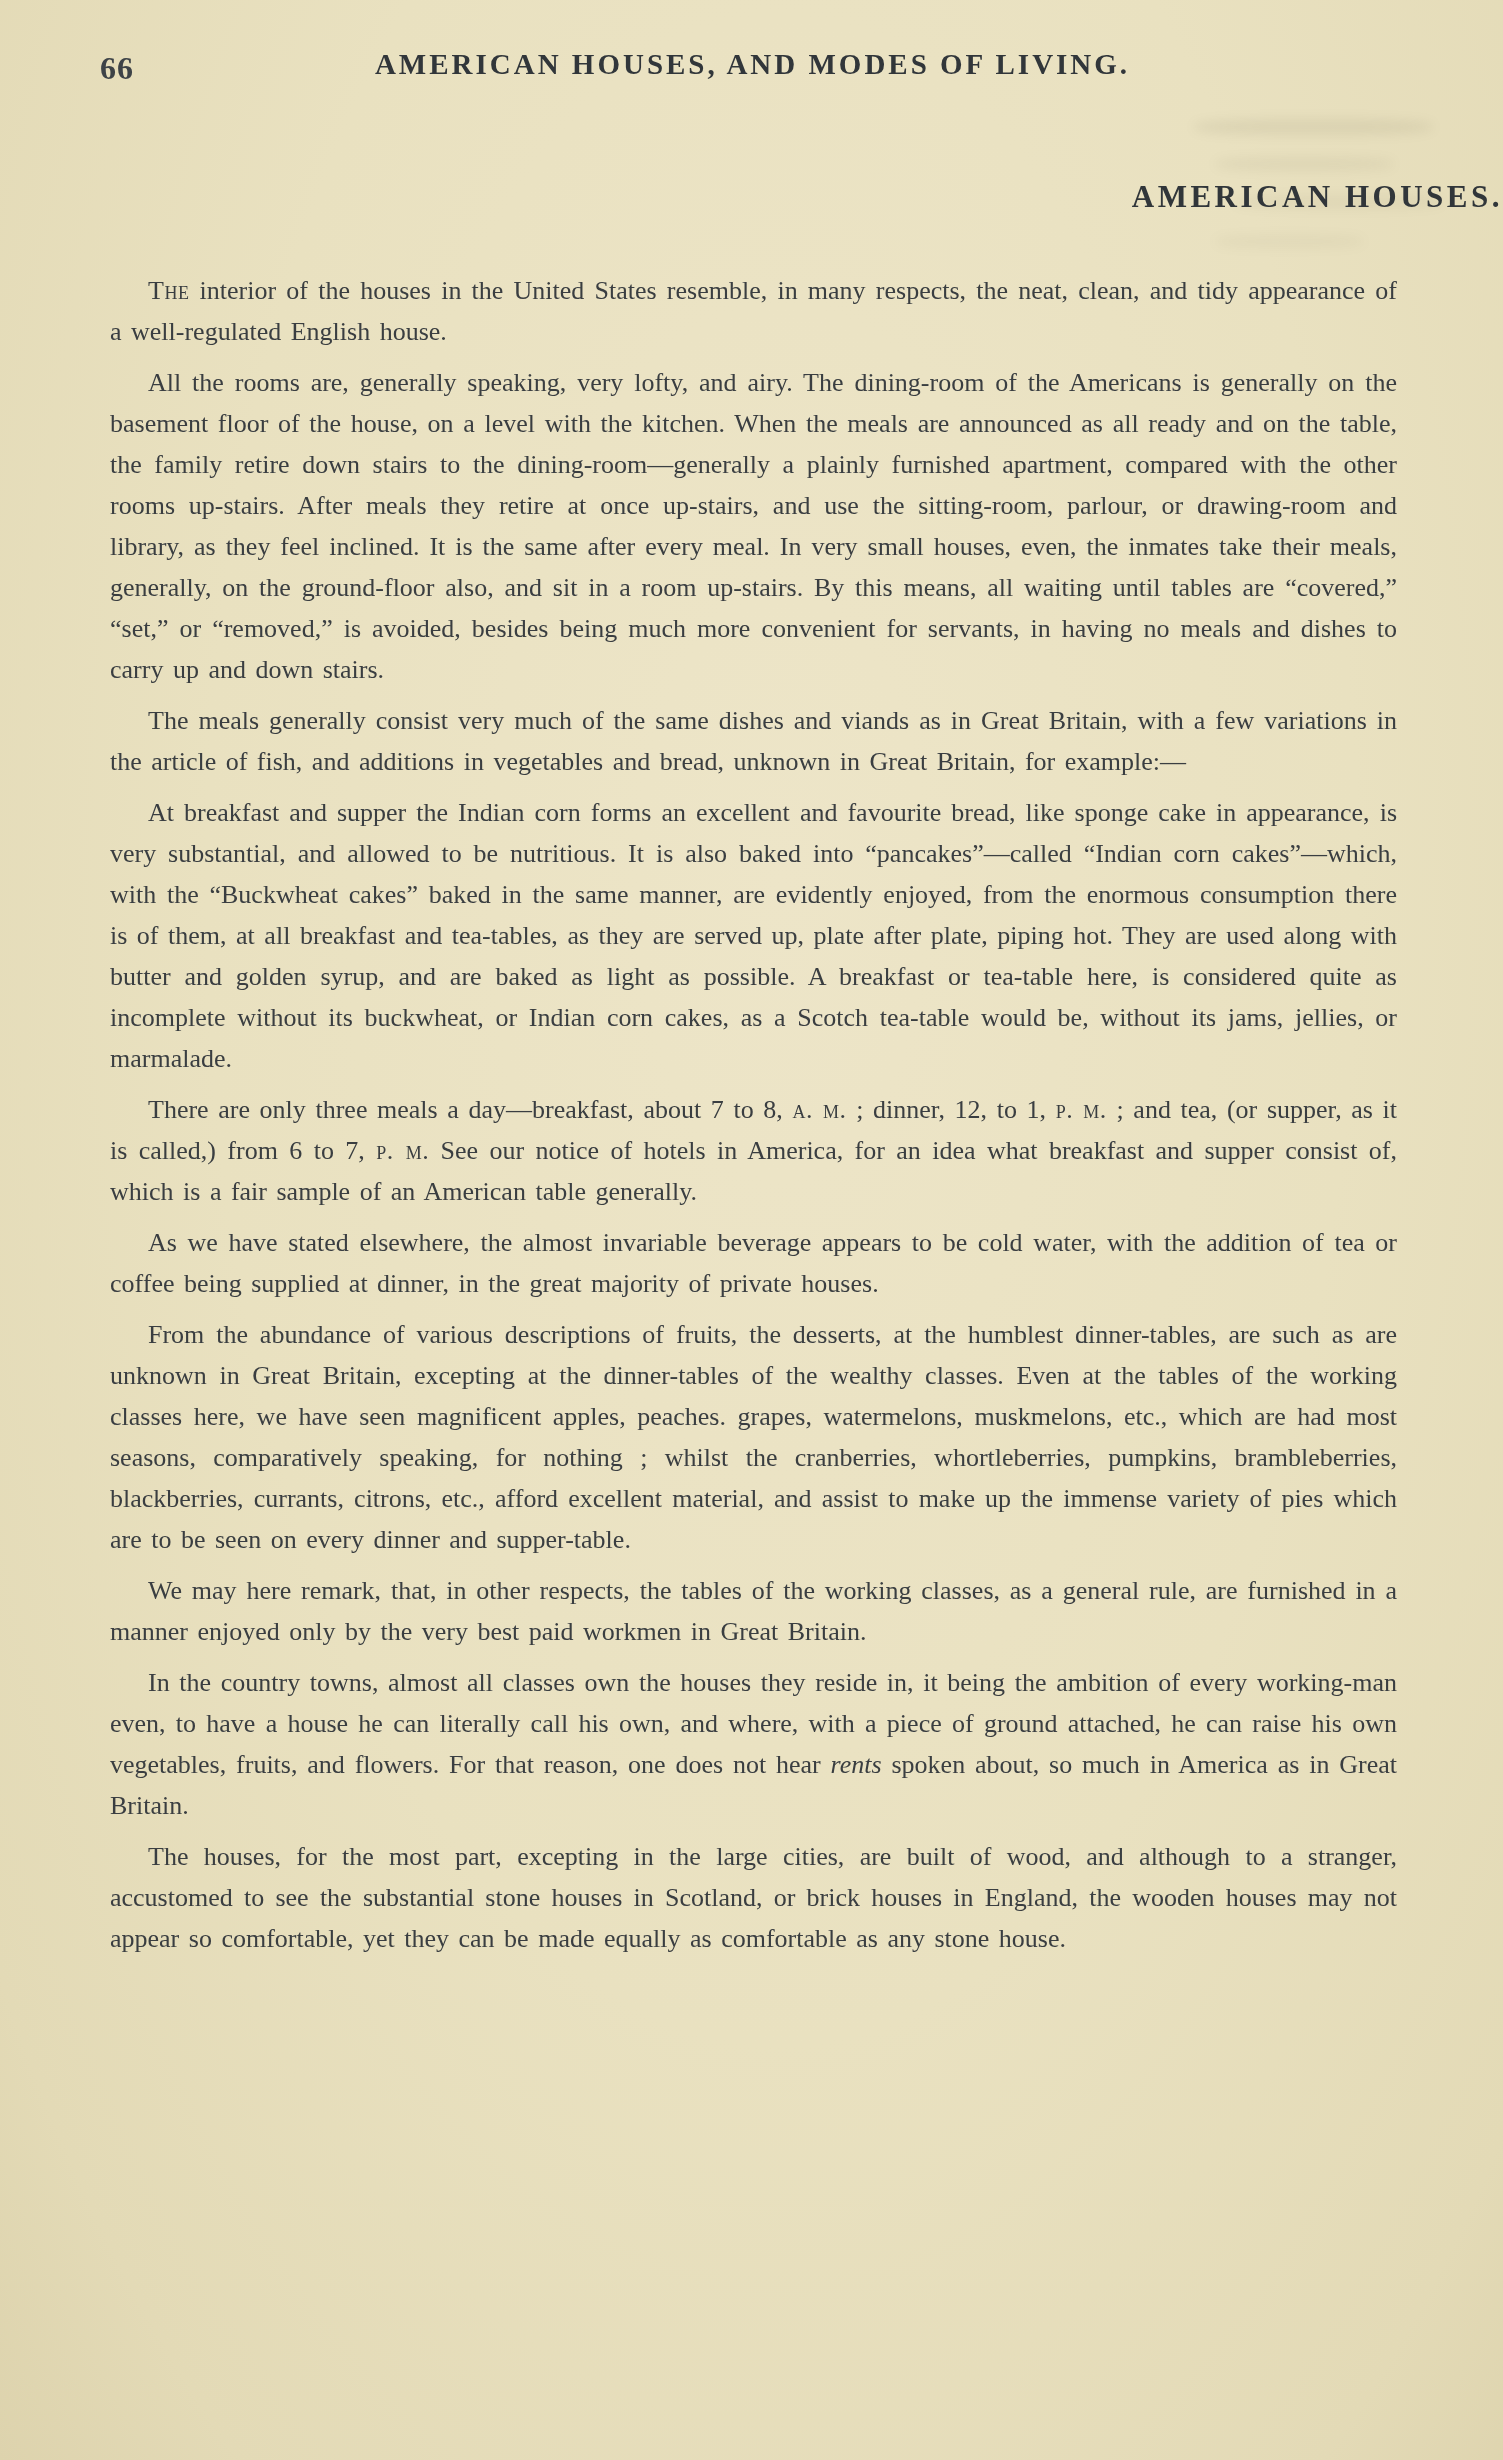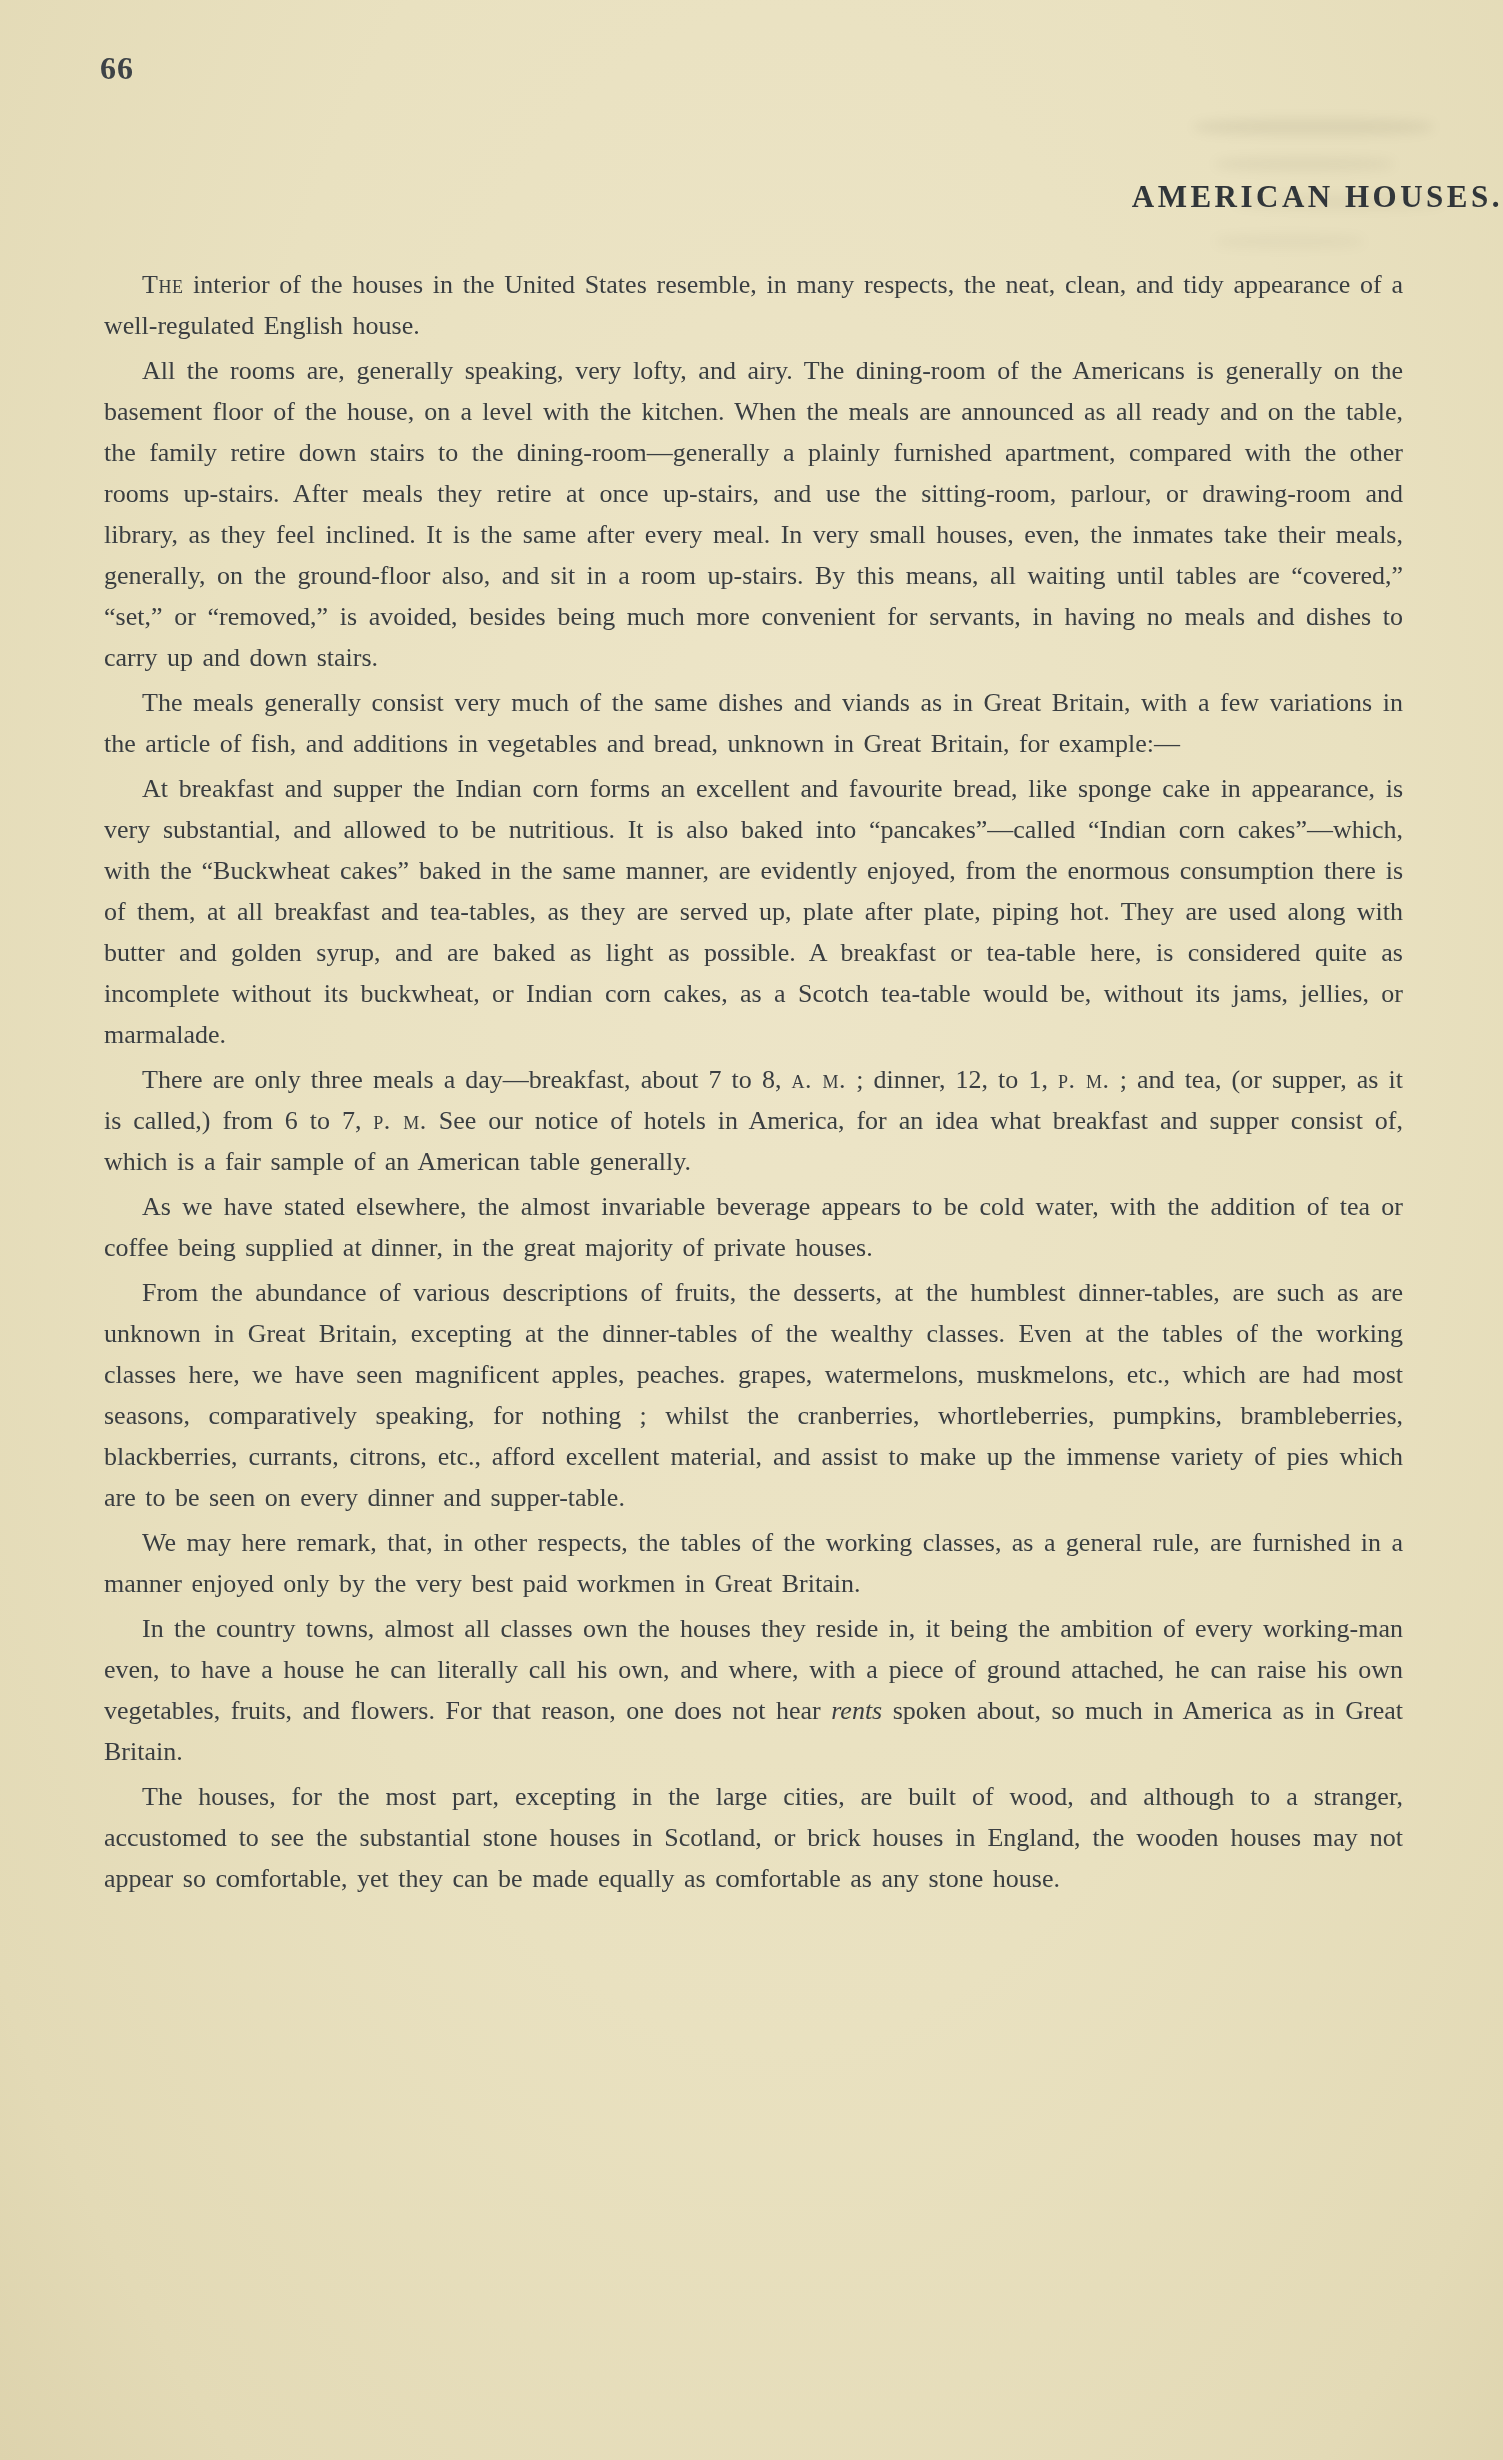--- a/index.html
+++ b/index.html
@@ -65,36 +65,37 @@
   }
   .body-text {
     position: absolute;
     top: 260px; left: 100px;
     width: 1307px;
     text-align: justify;
     font-size: 26px;
     line-height: 41px;
     word-spacing: 3px;
   }
-  .para { margin: 4px; text-indent: 38px; }
+  .para { margin: 10px; text-indent: 38px; }
   .sc { font-variant: small-caps; letter-spacing: 0.5px; }
   .it { font-style: italic; }
 </style>
 </head>
 <body>
 
 <div class="page">
 
   <div class="stain s1"></div>
   <div class="stain s2"></div>
   <div class="stain s3"></div>
   <div class="stain s4"></div>
 
   <header class="header-row">
     <span class="page-number">66</span>
+    <span class="running-header">AMERICAN HOUSES, AND MODES OF LIVING.</span>
   </header>
 
   <h1 class="title">AMERICAN HOUSES.</h1>
 
   <main class="body-text">
       <p class="para"><span class="sc">The</span><span> interior of the houses in the United States resemble, in many respects, the neat, clean, and tidy appearance of a well-regulated English house.</span></p>
       <p class="para"><span>All the rooms are, generally speaking, very lofty, and airy.  The dining-room of the Americans is generally on the basement floor of the house, on a level with the kitchen.  When the meals are announced as all ready and on the table, the family retire down stairs to the dining-room—generally a plainly furnished apartment, compared with the other rooms up-stairs.  After meals they retire at once up-stairs, and use the sitting-room, parlour, or drawing-room and library, as they feel inclined.  It is the same after every meal.  In very small houses, even, the inmates take their meals, generally, on the ground-floor also, and sit in a room up-stairs.  By this means, all waiting until tables are “covered,” “set,” or “removed,” is avoided, besides being much more convenient for servants, in having no meals and dishes to carry up and down stairs.</span></p>
       <p class="para"><span>The meals generally consist very much of the same dishes and viands as in Great Britain, with a few variations in the article of fish, and additions in vegetables and bread, unknown in Great Britain, for example:—</span></p>
       <p class="para"><span>At breakfast and supper the Indian corn forms an excellent and favourite bread, like sponge cake in appearance, is very substantial, and allowed to be nutritious.  It is also baked into “pancakes”—called “Indian corn cakes”—which, with the “Buckwheat cakes” baked in the same manner, are evidently enjoyed, from the enormous consumption there is of them, at all breakfast and tea-tables, as they are served up, plate after plate, piping hot.  They are used along with butter and golden syrup, and are baked as light as possible.  A breakfast or tea-table here, is considered quite as incomplete without its buckwheat, or Indian corn cakes, as a Scotch tea-table would be, without its jams, jellies, or marmalade.</span></p>
       <p class="para"><span>There are only three meals a day—breakfast, about 7 to 8, </span><span class="sc">a. m.</span><span> ; dinner, 12, to 1, </span><span class="sc">p. m.</span><span> ; and tea, (or supper, as it is called,) from 6 to 7, </span><span class="sc">p. m.</span><span>  See our notice of hotels in America, for an idea what breakfast and supper consist of, which is a fair sample of an American table generally.</span></p>

